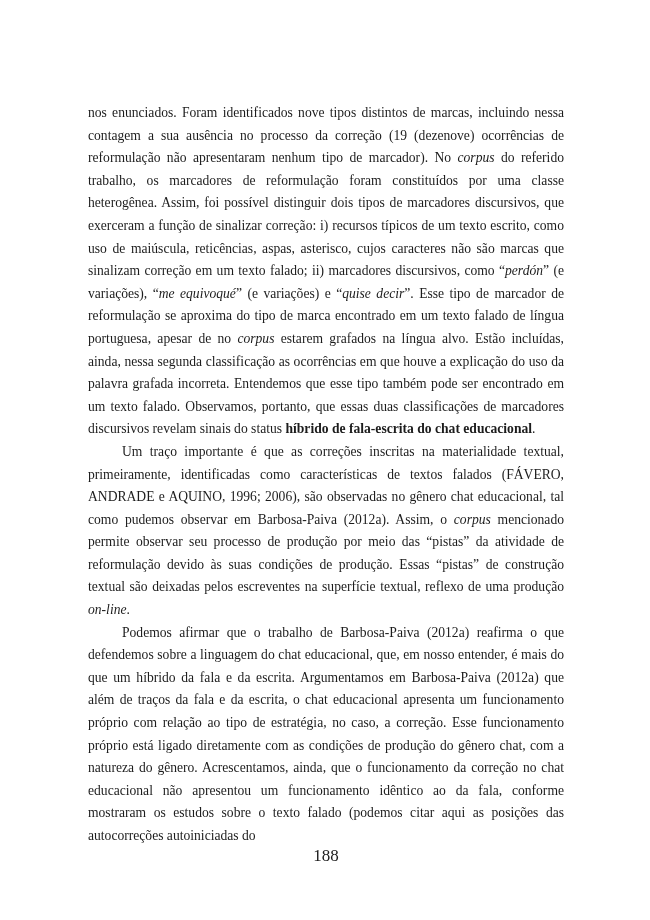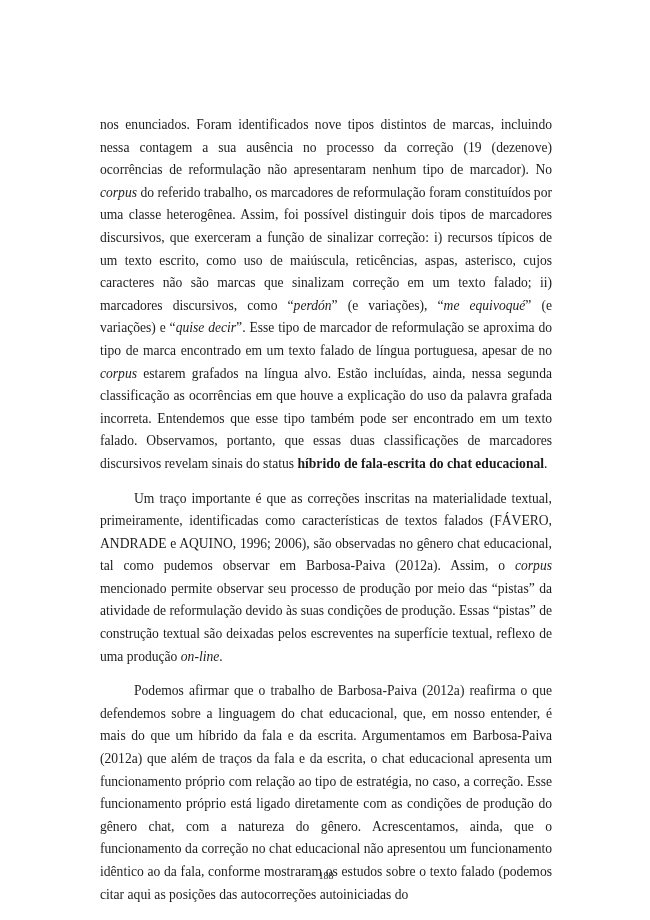--- a/index.html
+++ b/index.html
@@ -20,37 +20,36 @@
     position: absolute;
     left: 88px;
     top: 102px;
     width: 476px;
     font-size: 13.6px;
     line-height: 22.6px;
     text-align: justify;
     text-justify: inter-word;
   }
   .para {
-    margin: 12px;
+    margin: 0;
     padding: 0;
   }
   .para.indent {
     text-indent: 34px;
   }
   .para span.it { font-style: italic; }
   .para span.bd { font-weight: bold; }
   .page-number {
     position: absolute;
     left: 88px;
     top: 845px;
     width: 476px;
     text-align: center;
-    font-size: 10px;
+    font-size: 17px;
     line-height: 22.6px;
-    margin-top: 20px;
   }
 </style>
 </head>
 <body>
 
 <div class="page">
   <div class="text-block">
     <p class="para"><span>nos enunciados. Foram identificados nove tipos distintos de marcas, incluindo nessa contagem a sua ausência no processo da correção (19 (dezenove) ocorrências de reformulação não apresentaram nenhum tipo de marcador). No </span><span class="it">corpus</span><span> do referido trabalho, os marcadores de reformulação foram constituídos por uma classe heterogênea. Assim, foi possível distinguir dois tipos de marcadores discursivos, que exerceram a função de sinalizar correção: i) recursos típicos de um texto escrito, como uso de maiúscula, reticências, aspas, asterisco, cujos caracteres não são marcas que sinalizam correção em um texto falado; ii) marcadores discursivos, como “</span><span class="it">perdón</span><span>” (e variações), “</span><span class="it">me equivoqué</span><span>” (e variações) e “</span><span class="it">quise decir</span><span>”. Esse tipo de marcador de reformulação se aproxima do tipo de marca encontrado em um texto falado de língua portuguesa, apesar de no </span><span class="it">corpus</span><span> estarem grafados na língua alvo. Estão incluídas, ainda, nessa segunda classificação as ocorrências em que houve a explicação do uso da palavra grafada incorreta. Entendemos que esse tipo também pode ser encontrado em um texto falado. Observamos, portanto, que essas duas classificações de marcadores discursivos revelam sinais do status </span><span class="bd">híbrido de fala-escrita do chat educacional</span><span>.</span></p>
     <p class="para indent"><span>Um traço importante é que as correções inscritas na materialidade textual, primeiramente, identificadas como características de textos falados (FÁVERO, ANDRADE e AQUINO, 1996; 2006), são observadas no gênero chat educacional, tal como pudemos observar em Barbosa-Paiva (2012a). Assim, o </span><span class="it">corpus</span><span> mencionado permite observar seu processo de produção por meio das “pistas” da atividade de reformulação devido às suas condições de produção. Essas “pistas” de construção textual são deixadas pelos escreventes na superfície textual, reflexo de uma produção </span><span class="it">on-line</span><span>.</span></p>
     <p class="para indent"><span>Podemos afirmar que o trabalho de Barbosa-Paiva (2012a) reafirma o que defendemos sobre a linguagem do chat educacional, que, em nosso entender, é mais do que um híbrido da fala e da escrita. Argumentamos em Barbosa-Paiva (2012a) que além de traços da fala e da escrita, o chat educacional apresenta um funcionamento próprio com relação ao tipo de estratégia, no caso, a correção. Esse funcionamento próprio está ligado diretamente com as condições de produção do gênero chat, com a natureza do gênero. Acrescentamos, ainda, que o funcionamento da correção no chat educacional não apresentou um funcionamento idêntico ao da fala, conforme mostraram os estudos sobre o texto falado (podemos citar aqui as posições das autocorreções autoiniciadas do</span></p>

